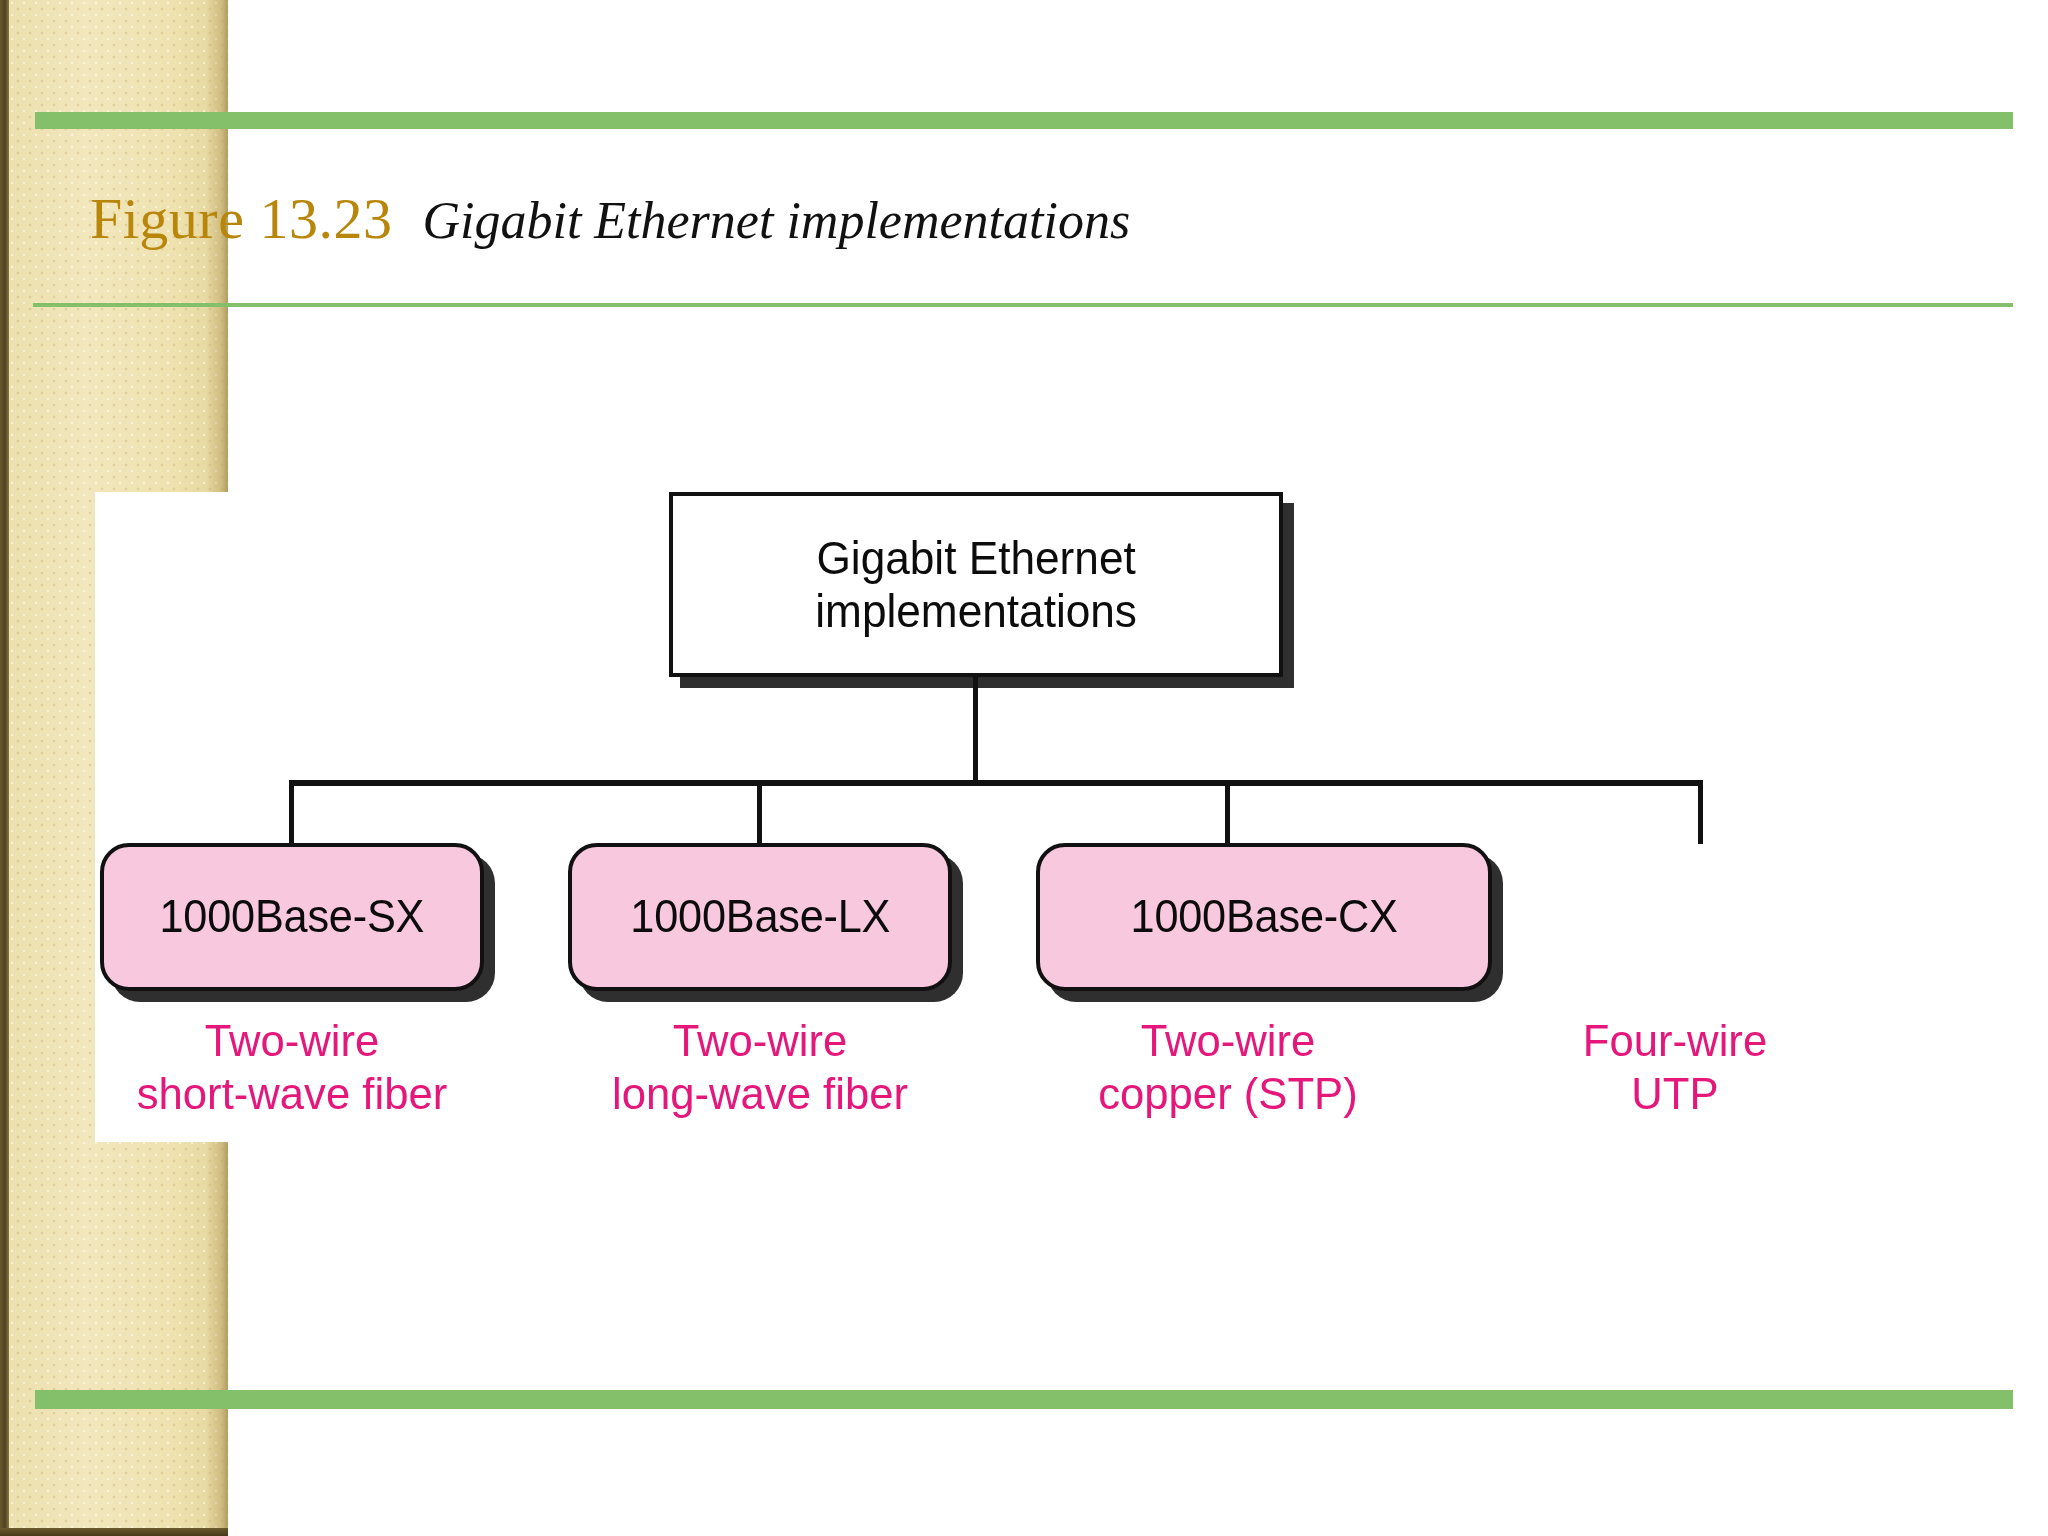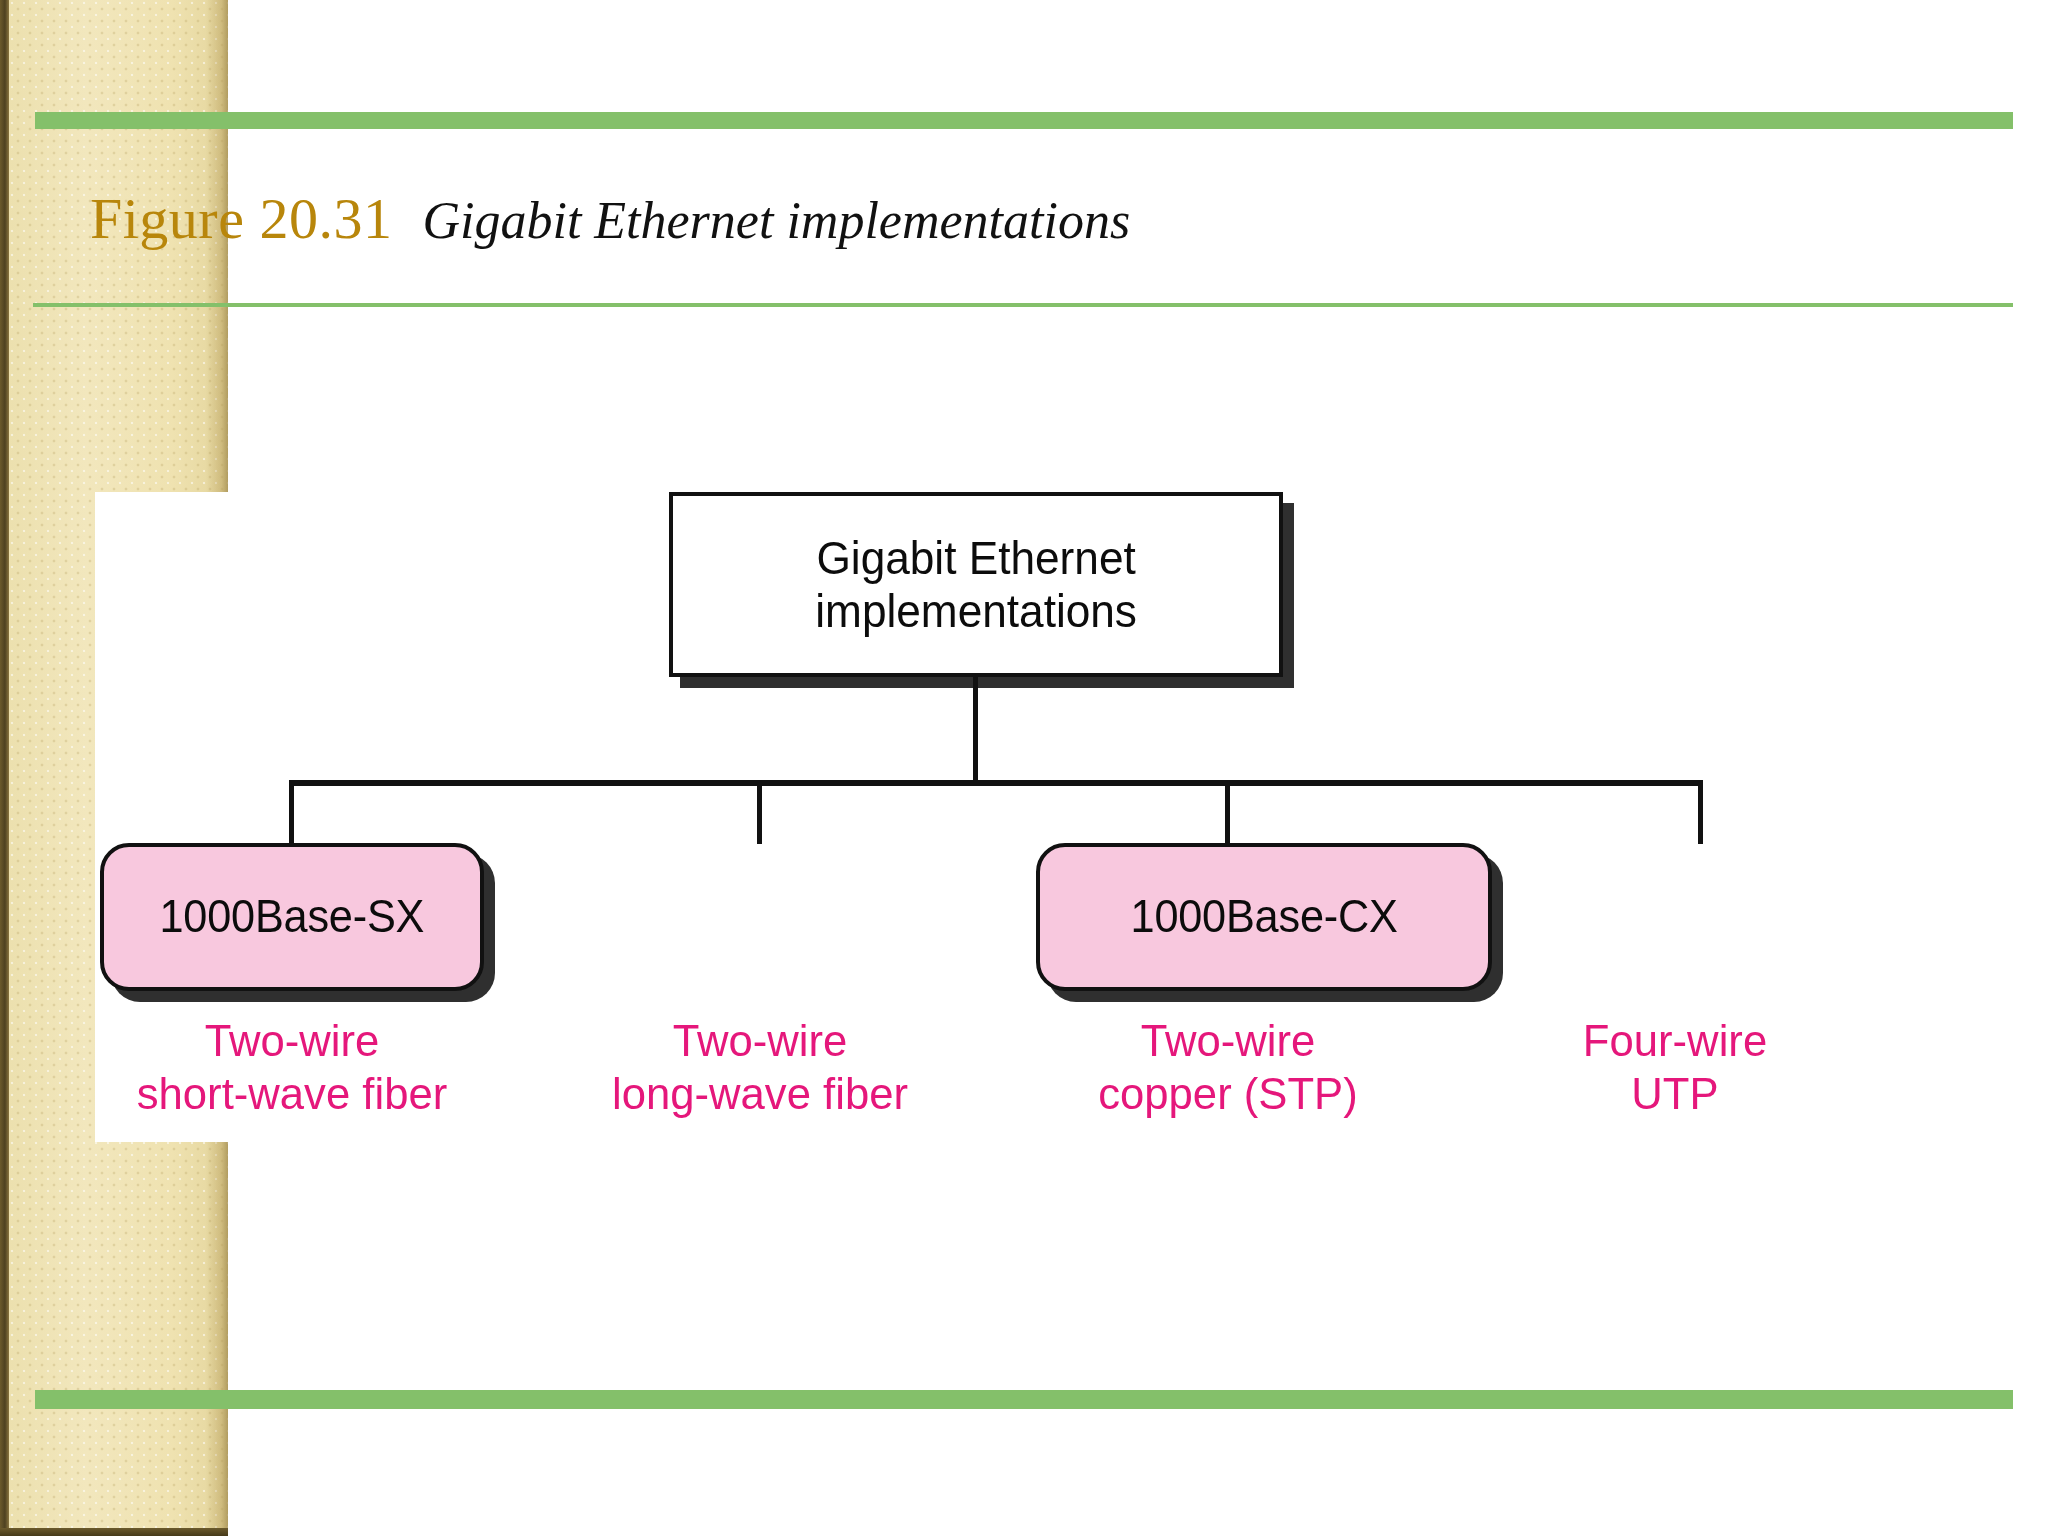--- a/index.html
+++ b/index.html
@@ -124,21 +124,21 @@
   <div class="band-edge"></div>
   <div class="band"></div>
   <div class="band-shade"></div>
   <div class="band-bottomline"></div>
 
   <div class="rule-top"></div>
   <div class="rule-thin"></div>
   <div class="rule-bottom"></div>
 
   <div class="title">
-    <span class="fignum">Figure 20.31</span><span class="figname">Gigabit Ethernet implementations</span>
+    <span class="fignum">Figure 13.23</span><span class="figname">Gigabit Ethernet implementations</span>
   </div>
 
   <div class="art-panel"></div>
 
   <div class="diagram">
 
     <div class="node" id="root-node">
       <span class="node-label" style="white-space: pre-line;">Gigabit Ethernet
 implementations</span>
     </div>
@@ -146,20 +146,23 @@
     <div class="ln" id="trunk"></div>
     <div class="ln" id="bus"></div>
     <div class="ln drop" id="drop-0"></div>
     <div class="ln drop" id="drop-1"></div>
     <div class="ln drop" id="drop-2"></div>
     <div class="ln drop" id="drop-3"></div>
 
     <div class="node leaf" id="leaf-0">
       <span class="node-label" style="white-space: pre-line;">1000Base-SX</span>
     </div>
+    <div class="node leaf" id="leaf-1">
+      <span class="node-label" style="white-space: pre-line;">1000Base-LX</span>
+    </div>
     <div class="node leaf" id="leaf-2">
       <span class="node-label" style="white-space: pre-line;">1000Base-CX</span>
     </div>
 
     <div class="caption" id="caption-0">Two-wire
 short-wave fiber</div>
     <div class="caption" id="caption-1">Two-wire
 long-wave fiber</div>
     <div class="caption" id="caption-2">Two-wire
 copper (STP)</div>

